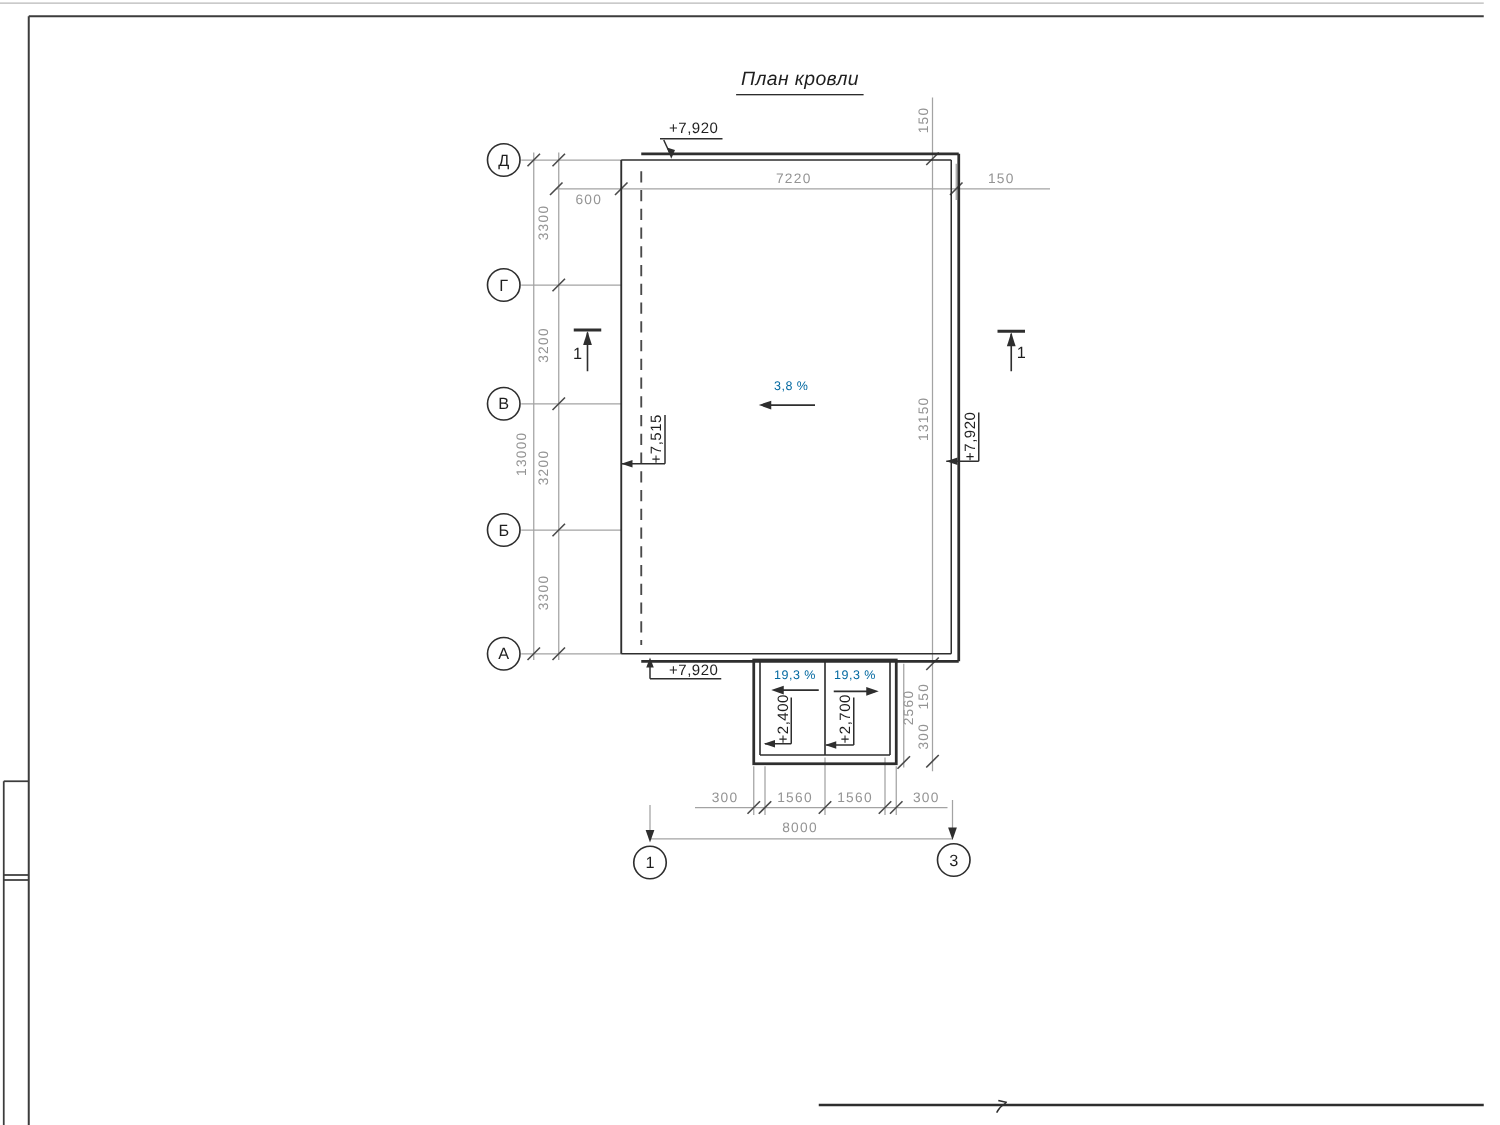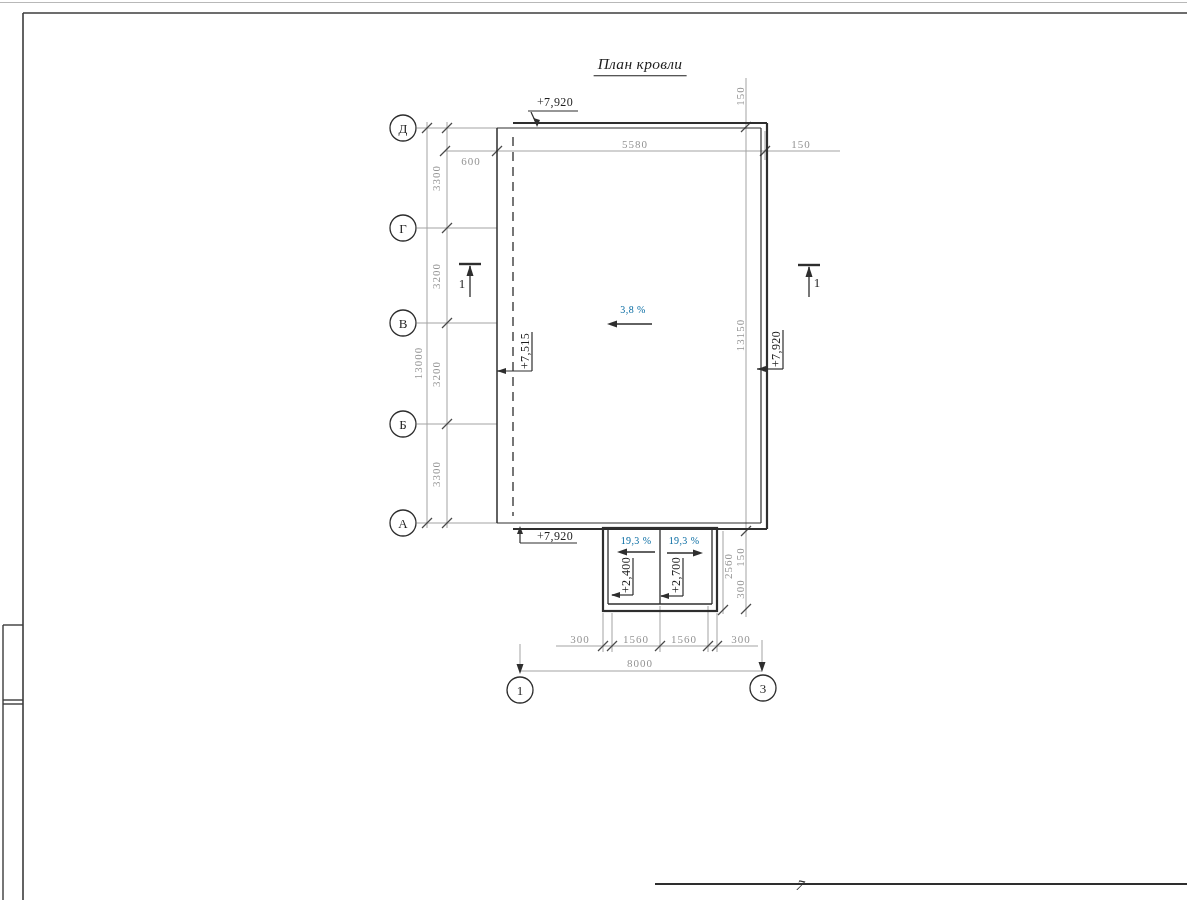--- a/index.html
+++ b/index.html
@@ -1,17 +1,17 @@
 <!DOCTYPE html>
 <html><head>
 <meta charset="utf-8">
 <style>
   html,body{margin:0;padding:0;background:#fff;}
   #sheet{position:relative;width:1187px;height:900px;background:#ffffff;overflow:hidden;
-         font-family:Liberation Serif, serif;}
+         font-family:Liberation Sans, sans-serif;}
   #linework{position:absolute;left:0;top:0;}
   .lbl{position:absolute;transform:translate(-50%,-50%);white-space:nowrap;line-height:1;}
   .rot{transform:translate(-50%,-50%) rotate(-90deg);}
   .dim{font-size:11px;color:#949494;letter-spacing:1px;}
   .elev{font-size:12px;color:#1f1f1f;letter-spacing:0.4px;}
   .slope{font-size:10px;color:#0369a1;letter-spacing:0.4px;}
   .axis{font-size:13px;color:#1f1f1f;}
   .title{font-size:15.5px;font-style:italic;color:#1f1f1f;border-bottom:1.3px solid #1f1f1f;
          padding:0 4px 3px 4px;letter-spacing:0.3px;}
   .pg{transform:translate(-50%,-50%) rotate(12deg);font-size:15px;color:#2e2e2e;font-style:italic;}
@@ -178,21 +178,21 @@
 <div class="lbl axis" style="left:403px;top:424px;">Б</div>
 <div class="lbl axis" style="left:403px;top:523px;">А</div>
 
 <div class="lbl axis" style="left:520px;top:690px;">1</div>
 <div class="lbl axis" style="left:763px;top:688px;">3</div>
 
 <div class="lbl axis" style="left:462px;top:283px;">1</div>
 <div class="lbl axis" style="left:817px;top:282px;">1</div>
 
 <div class="lbl dim" style="left:471px;top:161px;">600</div>
-<div class="lbl dim" style="left:635px;top:144px;">5580</div>
+<div class="lbl dim" style="left:635px;top:144px;">7220</div>
 <div class="lbl dim" style="left:801px;top:144px;">150</div>
 
 <div class="lbl dim rot" style="left:436px;top:178px;">3300</div>
 <div class="lbl dim rot" style="left:436px;top:276px;">3200</div>
 <div class="lbl dim rot" style="left:436px;top:374px;">3200</div>
 <div class="lbl dim rot" style="left:436px;top:474px;">3300</div>
 <div class="lbl dim rot" style="left:418px;top:363px;">13000</div>
 
 <div class="lbl dim rot" style="left:740px;top:96px;">150</div>
 <div class="lbl dim rot" style="left:740px;top:335px;">13150</div>

